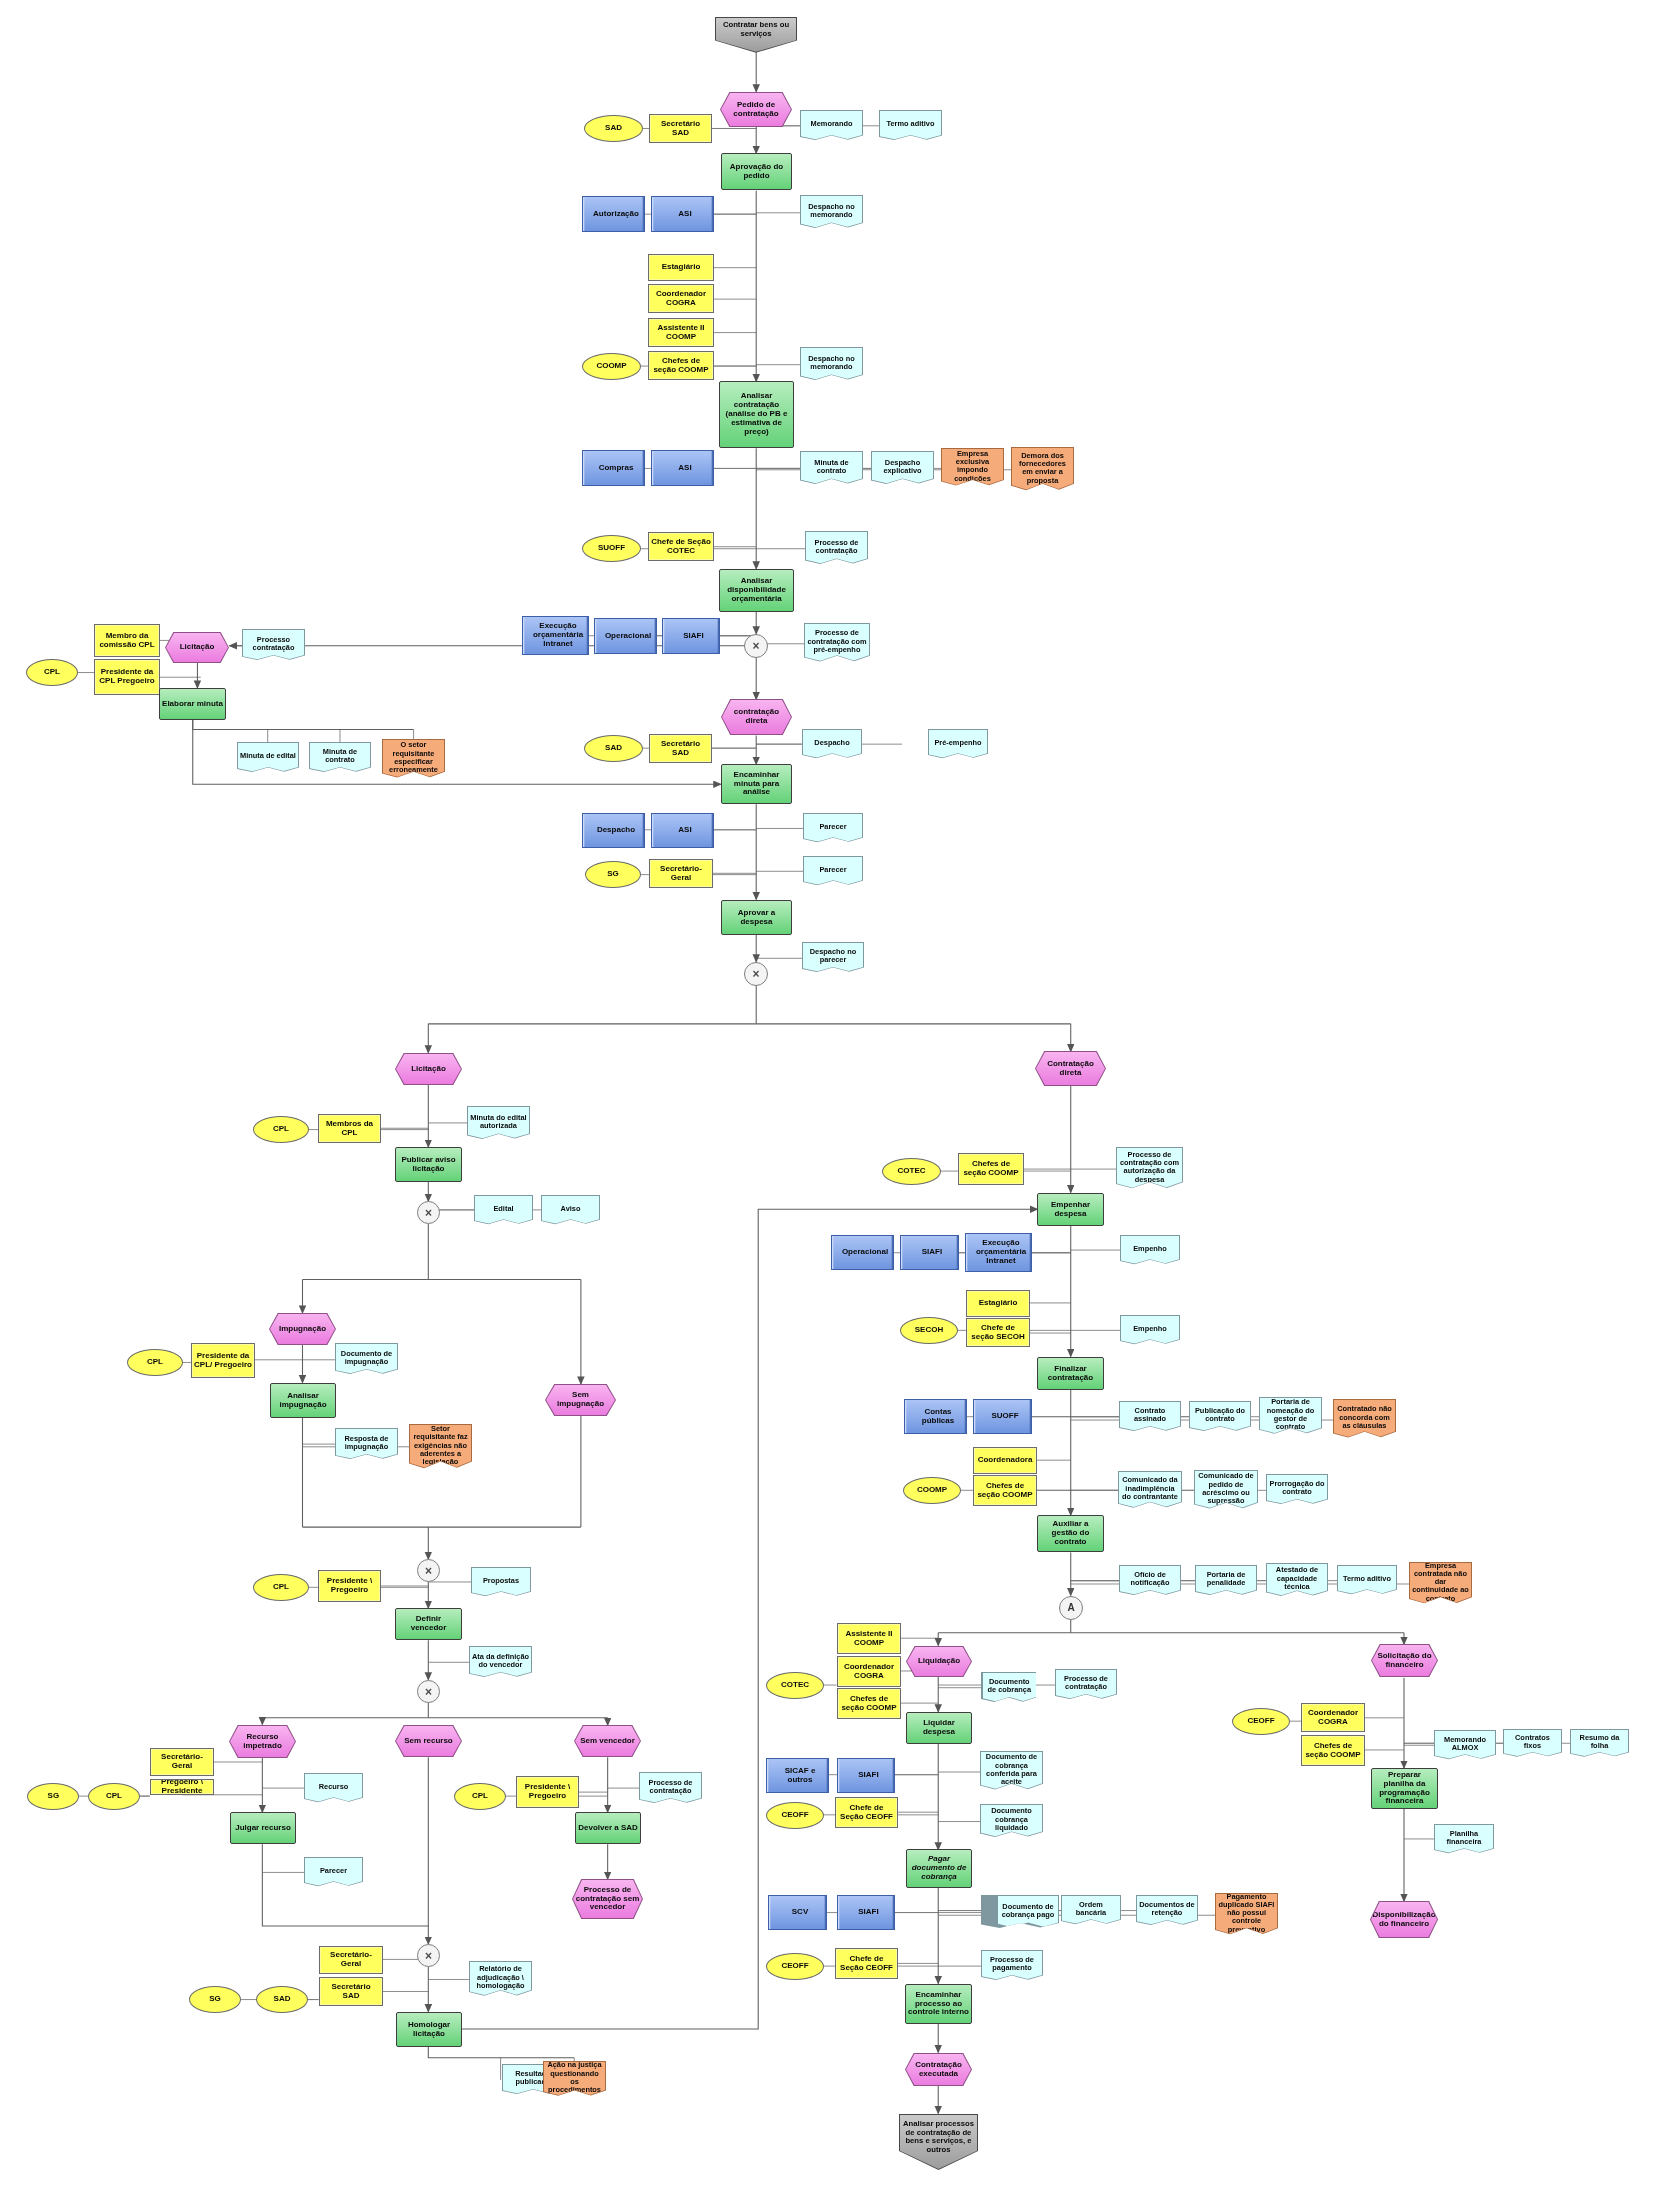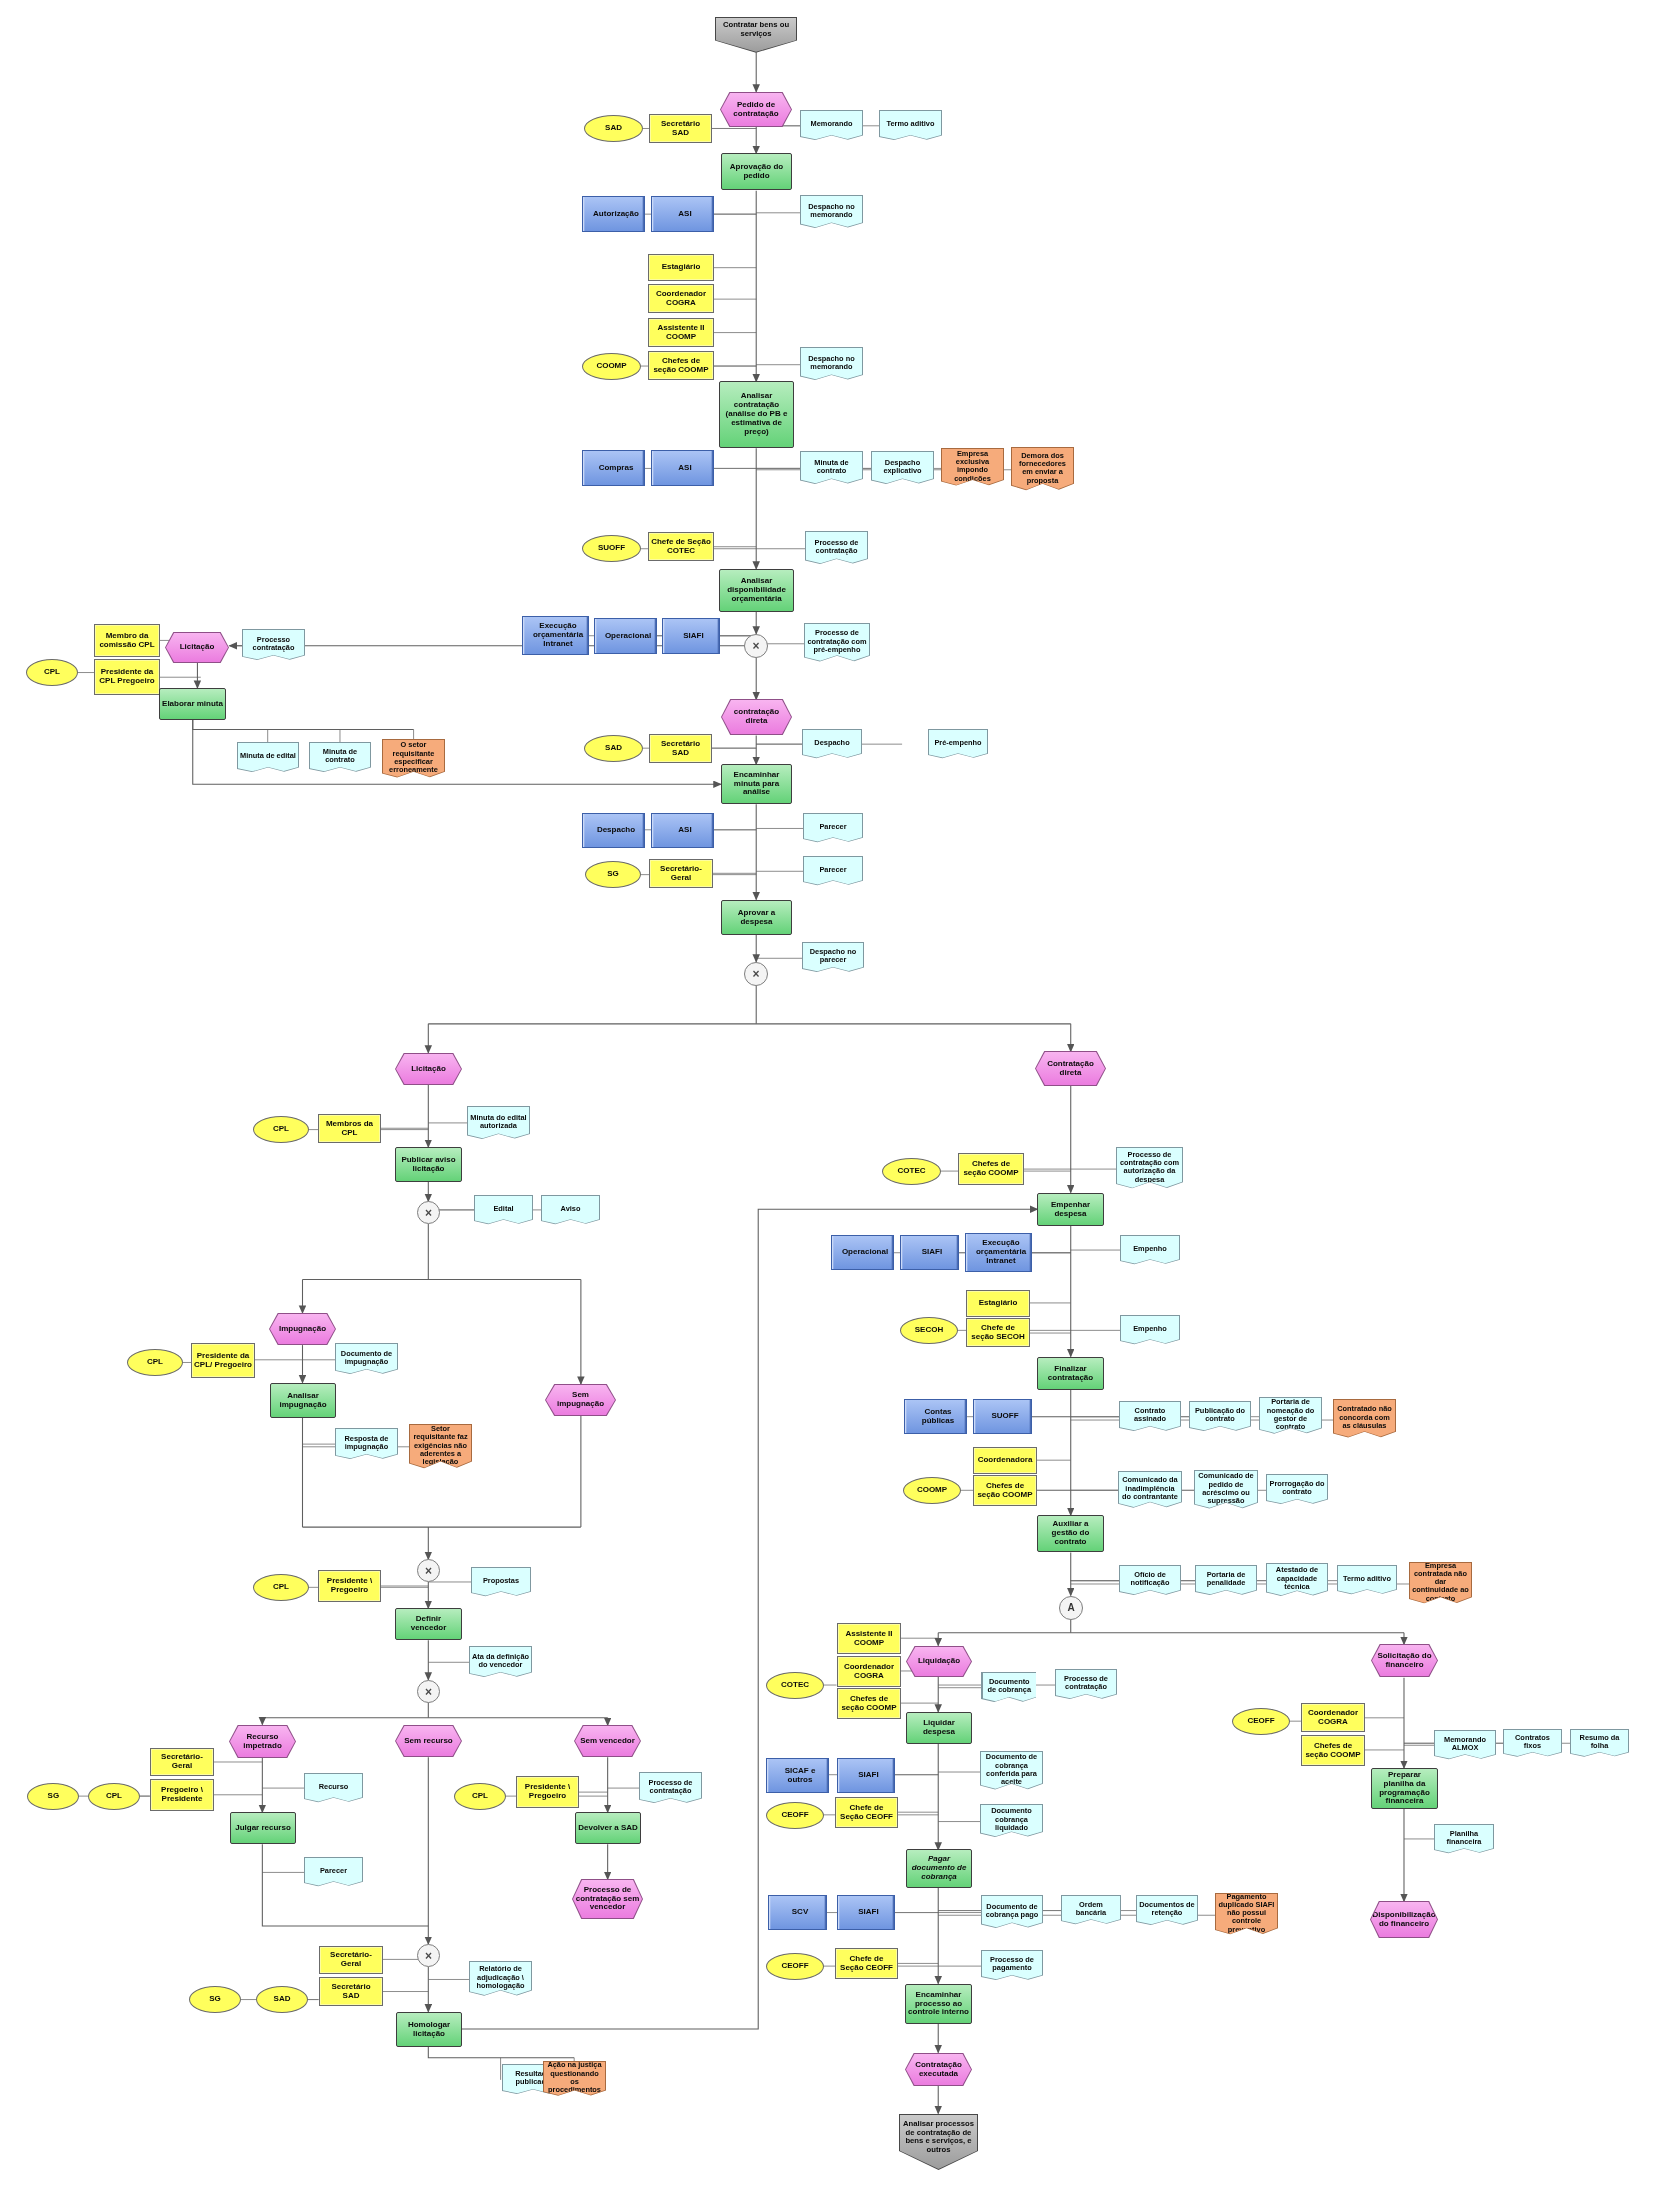--- a/index.html
+++ b/index.html
@@ -661,21 +661,21 @@
     <div class="node event" style="left: 574px; top: 1725px; width: 67px; height: 32px;">
       <div class="in">
         <span class="lbl">Sem vencedor</span>
       </div>
     </div>
     <div class="node role" style="left: 150px; top: 1748px; width: 64px; height: 28px;">
       <div class="in">
         <span class="lbl">Secretário-Geral</span>
       </div>
     </div>
-    <div class="node role" style="left: 150px; top: 1779px; width: 64px; height: 32px;">
+    <div class="node role" style="left: 150px; top: 1779px; width: 64px; height: 16px;">
       <div class="in">
         <span class="lbl">Pregoeiro \ Presidente</span>
       </div>
     </div>
     <div class="node actor" style="left: 27.4px; top: 1783px; width: 52px; height: 27px;">
       <div class="in">
         <span class="lbl">SG</span>
       </div>
     </div>
     <div class="node actor" style="left: 88px; top: 1783px; width: 52px; height: 27px;">
@@ -1006,21 +1006,21 @@
     <div class="node system" style="left: 768px; top: 1895px; width: 59px; height: 35px;">
       <div class="in">
         <span class="lbl">SCV</span>
       </div>
     </div>
     <div class="node system" style="left: 837px; top: 1895px; width: 58px; height: 35px;">
       <div class="in">
         <span class="lbl">SIAFI</span>
       </div>
     </div>
-    <div class="node doc" style="left: 981px; top: 1895px; width: 62px; height: 35px;">
+    <div class="node doc" style="left: 981px; top: 1895px; width: 62px; height: 35px; padding-left: 16px;">
       <div class="in">
         <span class="lbl">Documento de cobrança pago</span>
       </div>
     </div>
     <div class="node doc" style="left: 1061px; top: 1895px; width: 60px; height: 31px;">
       <div class="in">
         <span class="lbl">Ordem bancária</span>
       </div>
     </div>
     <div class="node doc" style="left: 1136px; top: 1895px; width: 62px; height: 32px;">

